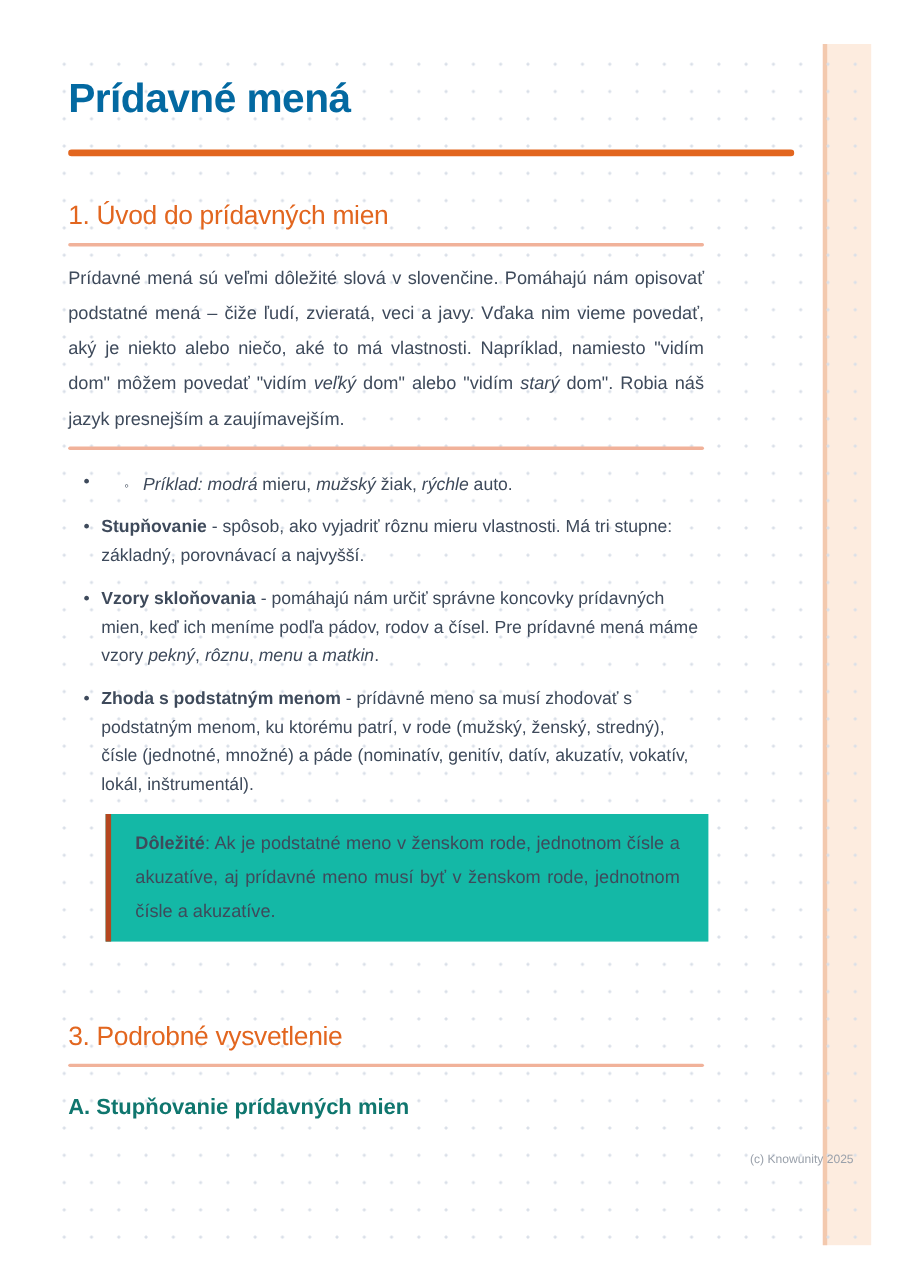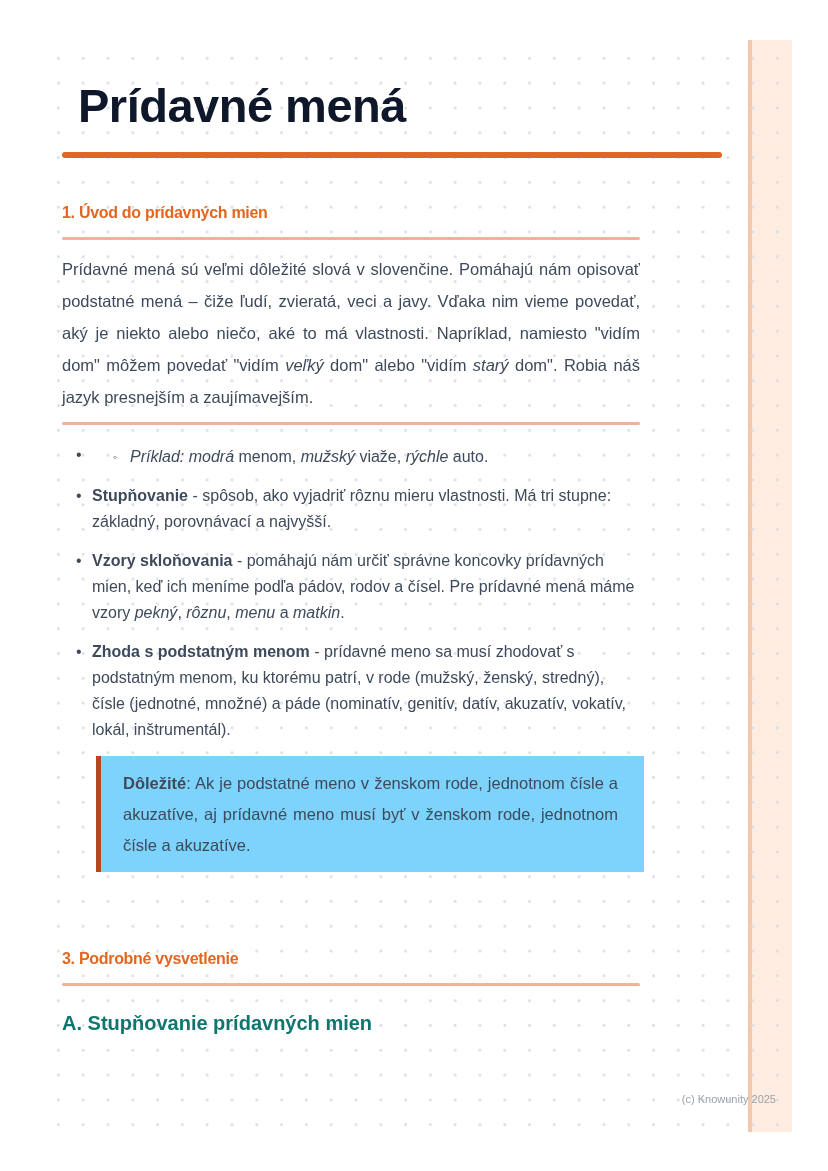--- a/index.html
+++ b/index.html
@@ -17,47 +17,47 @@
   }
   
   .dots {
     position:absolute; left:44px; top:42px; width:747px; height:1090px;
     background-image: radial-gradient(circle, #d9dfe8 1.3px, rgba(0,0,0,0) 1.5px);
     background-size:24.8px 24.8px; background-position:2px 4px;
     z-index:2; pointer-events:none;
   }
   .content { position:absolute; left:62px; top:70px; width:660px; z-index:3; }
   h1 {
-    margin:16px; font-size:47px; line-height:40px; font-weight:bold;
-    color:#0f172a; letter-spacing:-0.5px;
+    margin:0; font-size:37px; line-height:40px; font-weight:bold;
+    color:#0369a1; letter-spacing:-0.5px;
   }
   .rule-thick { margin-top:26px; width:660px; height:6px; background:#e2661f; border-radius:3px; }
-  h2 { margin:40px 0 0 0; font-size:16px; line-height:30px; font-weight:bold; color:#e2661f; letter-spacing:-0.3px; }
+  h2 { margin:40px 0 0 0; font-size:24px; line-height:30px; font-weight:normal; color:#e2661f; letter-spacing:-0.3px; }
   h2.mt-lg { margin-top:72px; }
   .rule-thin { margin-top:9px; width:578px; height:3px; background:#f1b29a; border-radius:2px; }
   .para {
     margin:13px 0 0 0; width:578px; font-size:16.5px; line-height:32px;
     text-align:justify;
   }
   .bullets { margin-top:17px; }
   .li { display:flex; width:578px; margin-bottom:13px; }
   .li .marker { flex:none; width:16px; margin-left:14px; font-size:16px; line-height:26px; color:#3e4a5b; }
   .li .txt { flex:1; font-size:16px; line-height:26px; }
   .sub { display:flex; margin-top:2px; }
   .sub .marker2 { flex:none; width:17px; margin-left:21px; font-size:12px; line-height:26px; color:#3e4a5b; }
   .sub .txt2 { flex:1; font-size:16px; line-height:26px; }
   .callout {
     margin:8px 0 0 34px; width:548px; box-sizing:border-box;
-    background:#7dd3fc; border-left:5px solid #b5461f;
+    background:#14b8a6; border-left:5px solid #b5461f;
     padding:12px 26px 11px 22px;
   }
   .callout-text { font-size:16.5px; line-height:31px; text-align:justify; }
   h3 { margin:24px 0 0 0; font-size:20px; line-height:26px; font-weight:bold; color:#0f766e; }
   .footer {
-    position:absolute; left:0; top:1093px; width:776px; text-align:right;
+    position:absolute; left:0; top:1048px; width:776px; text-align:right;
     font-size:11px; color:#9aa1ab; z-index:4;
   }
   .b { font-weight:bold; }
   .i { font-style:italic; }
 </style>
 </head>
 <body>
 
 <div class="stripe"></div>
 <div class="dots"></div>
@@ -70,21 +70,21 @@
   <div class="rule-thin"></div>
   <p class="para"><span>Prídavné mená sú veľmi dôležité slová v slovenčine. Pomáhajú nám opisovať podstatné mená – čiže ľudí, zvieratá, veci a javy. Vďaka nim vieme povedať, aký je niekto alebo niečo, aké to má vlastnosti. Napríklad, namiesto "vidím dom" môžem povedať "vidím </span><span class="i">veľký</span><span> dom" alebo "vidím </span><span class="i">starý</span><span> dom". Robia náš jazyk presnejším a zaujímavejším.</span></p>
 
   <div class="rule-thin"></div>
   <div class="bullets" id="bullets">
       <div class="li">
         <span class="marker">•</span>
         <div class="txt">
           <div class="sub">
             <span class="marker2">◦</span>
-            <div class="txt2"><span class="i">Príklad: modrá</span><span> menom, </span><span class="i">mužský</span><span> viaže, </span><span class="i">rýchle</span><span> auto.</span></div>
+            <div class="txt2"><span class="i">Príklad: modrá</span><span> mieru, </span><span class="i">mužský</span><span> žiak, </span><span class="i">rýchle</span><span> auto.</span></div>
           </div>
         </div>
       </div>
       <div class="li">
         <span class="marker">•</span>
         <div class="txt">
           <div><span class="b">Stupňovanie</span><span> - spôsob, ako vyjadriť rôznu mieru vlastnosti. Má tri stupne: základný, porovnávací a najvyšší.</span></div>
         </div>
       </div>
       <div class="li">

